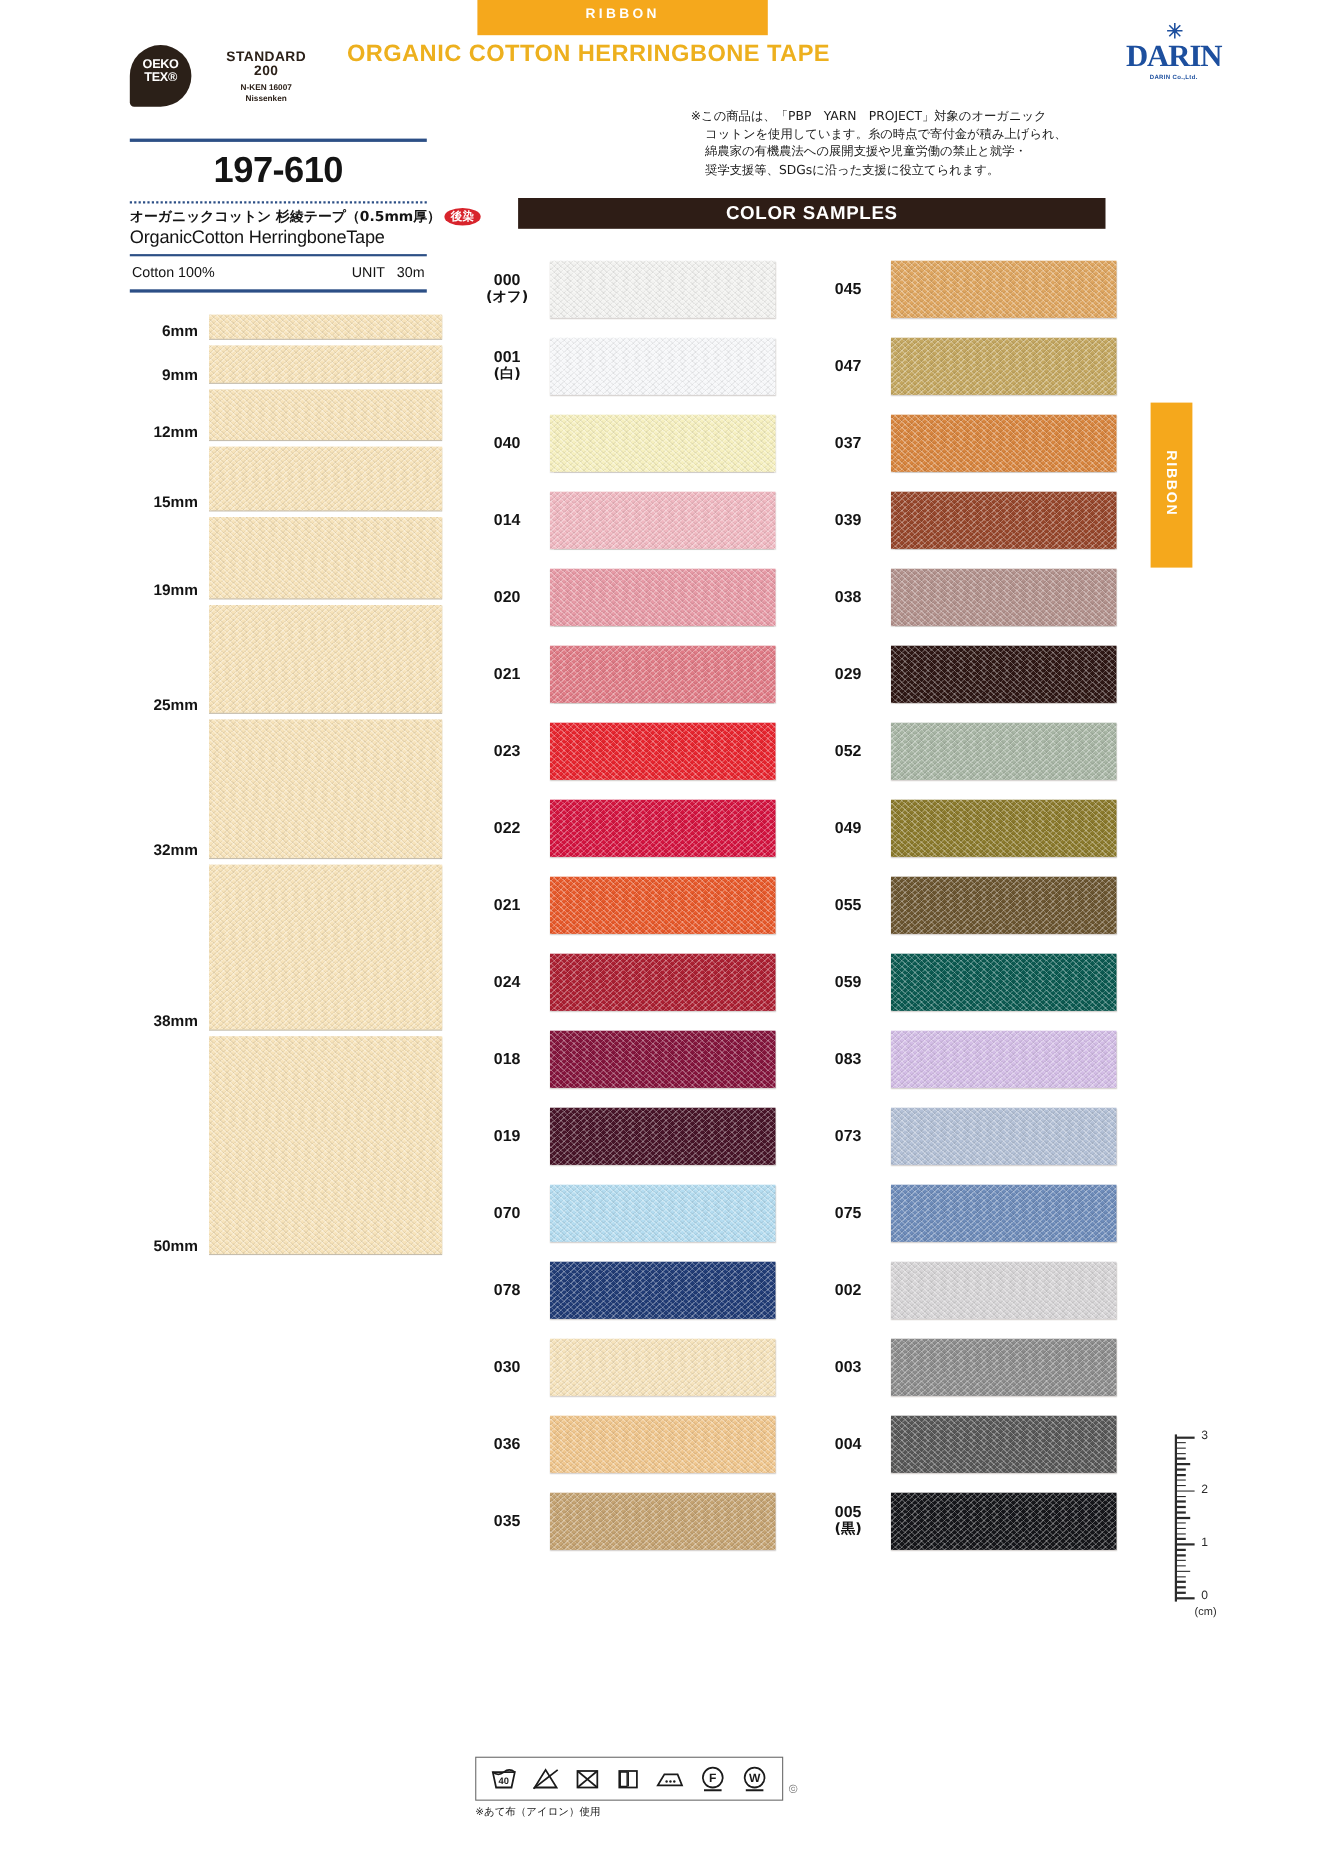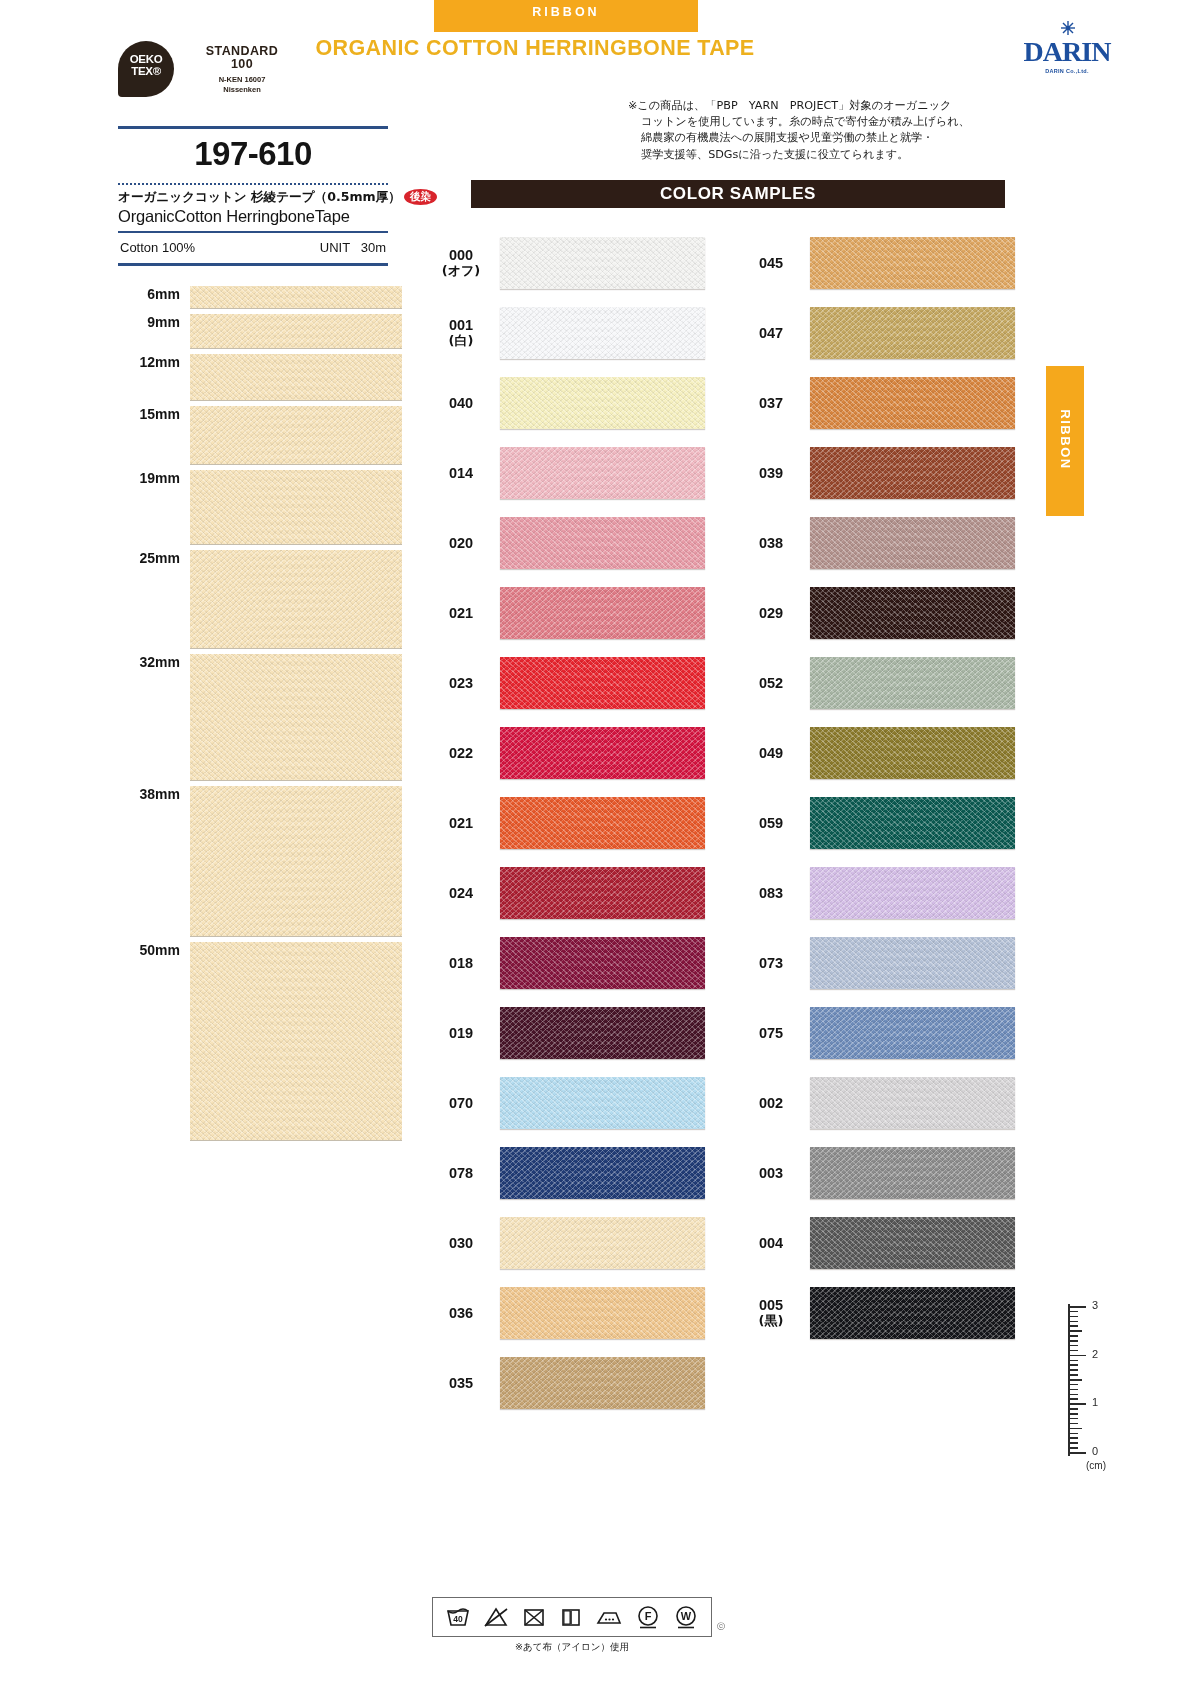--- a/index.html
+++ b/index.html
@@ -97,21 +97,21 @@
   .name-en{
     font-size:16.5px;color:#141414;margin:1px 0 5px 0;letter-spacing:-.2px;
   }
   .specrow{
     display:flex;justify-content:space-between;align-items:baseline;
     padding:7px 2px 8px 2px;font-size:13px;color:#141414;
   }
 
   
   #widths{position:absolute;left:118px;top:286px;width:272px;}
-  .wrow{position:relative;display:flex;align-items:flex-start;margin-bottom:6px;}
+  .wrow{position:relative;display:flex;align-items:flex-end;margin-bottom:6px;}
   .wlabel{
     width:62px;text-align:right;padding-right:10px;
     font-size:14px;font-weight:bold;color:#141414;flex:none;
   }
   .wtape{
     flex:none;width:212px;
     background:#f6e2b7;
     position:relative;
     box-shadow:0 1px 0 rgba(150,135,105,.55);
   }
@@ -167,21 +167,21 @@
     letter-spacing:1.5px;transform:rotate(90deg);
   }
 
   
   #care{position:absolute;left:432px;top:1597px;width:280px;}
   .care-box{
     border:1px solid #6b6b6b;height:38px;display:flex;align-items:center;
     justify-content:space-around;padding:0 6px;background:#fff;
   }
   .care-note{
-    text-align:center;font-size:9.5px;margin-top:4px;color:#1b1b1b;
+    text-align:left;font-size:9.5px;margin-top:4px;color:#1b1b1b;
     font-family:"DejaVu Sans",sans-serif;
   }
   .care-cr{position:absolute;left:285px;top:24px;font-size:8px;color:#555;}
 
   
   #ruler{position:absolute;left:1058px;top:1300px;width:70px;height:180px;}
   .r-line{position:absolute;left:10px;top:4px;width:2px;height:152px;background:#2b2b2b;}
   .r-tick{position:absolute;left:12px;height:1.5px;background:#2b2b2b;}
   .r-num{position:absolute;left:34px;font-size:11px;color:#2b2b2b;}
   .r-unit{position:absolute;left:28px;top:160px;font-size:10px;color:#2b2b2b;}
@@ -211,21 +211,21 @@
 
 <div id="oeko">
   <div class="oeko-drop">
     <span>
       <em style="font-style:normal;display:block">OEKO</em>
       <em style="font-style:normal;display:block">TEX®</em>
     </span>
   </div>
   <div class="oeko-std">
     <div>STANDARD</div>
-    <div>100</div>
+    <div>200</div>
   </div>
   <div class="oeko-nk">
     <div>N-KEN 16007</div>
     <div>Nissenken</div>
   </div>
 </div>
 
 <div id="jp-note">
   <div>※この商品は、「PBP　YARN　PROJECT」対象のオーガニック</div>
   <div style="padding-left:13px;text-indent:0">コットンを使用しています。糸の時点で寄付金が積み上げられ、</div>
@@ -456,20 +456,26 @@
     <div class="crow">
       <div class="ccode"><span>052</span></div>
       <div class="cswatch" style="background: rgb(168, 182, 165);">
         <div class="weave alt"></div>
       </div>
     </div>
     <div class="crow">
       <div class="ccode"><span>049</span></div>
       <div class="cswatch" style="background: rgb(139, 122, 44);">
         <div class="weave"></div>
+      </div>
+    </div>
+    <div class="crow">
+      <div class="ccode"><span>055</span></div>
+      <div class="cswatch" style="background: rgb(107, 85, 48);">
+        <div class="weave alt"></div>
       </div>
     </div>
     <div class="crow">
       <div class="ccode"><span>059</span></div>
       <div class="cswatch" style="background: rgb(11, 90, 81);">
         <div class="weave"></div>
       </div>
     </div>
     <div class="crow">
       <div class="ccode"><span>083</span></div>

